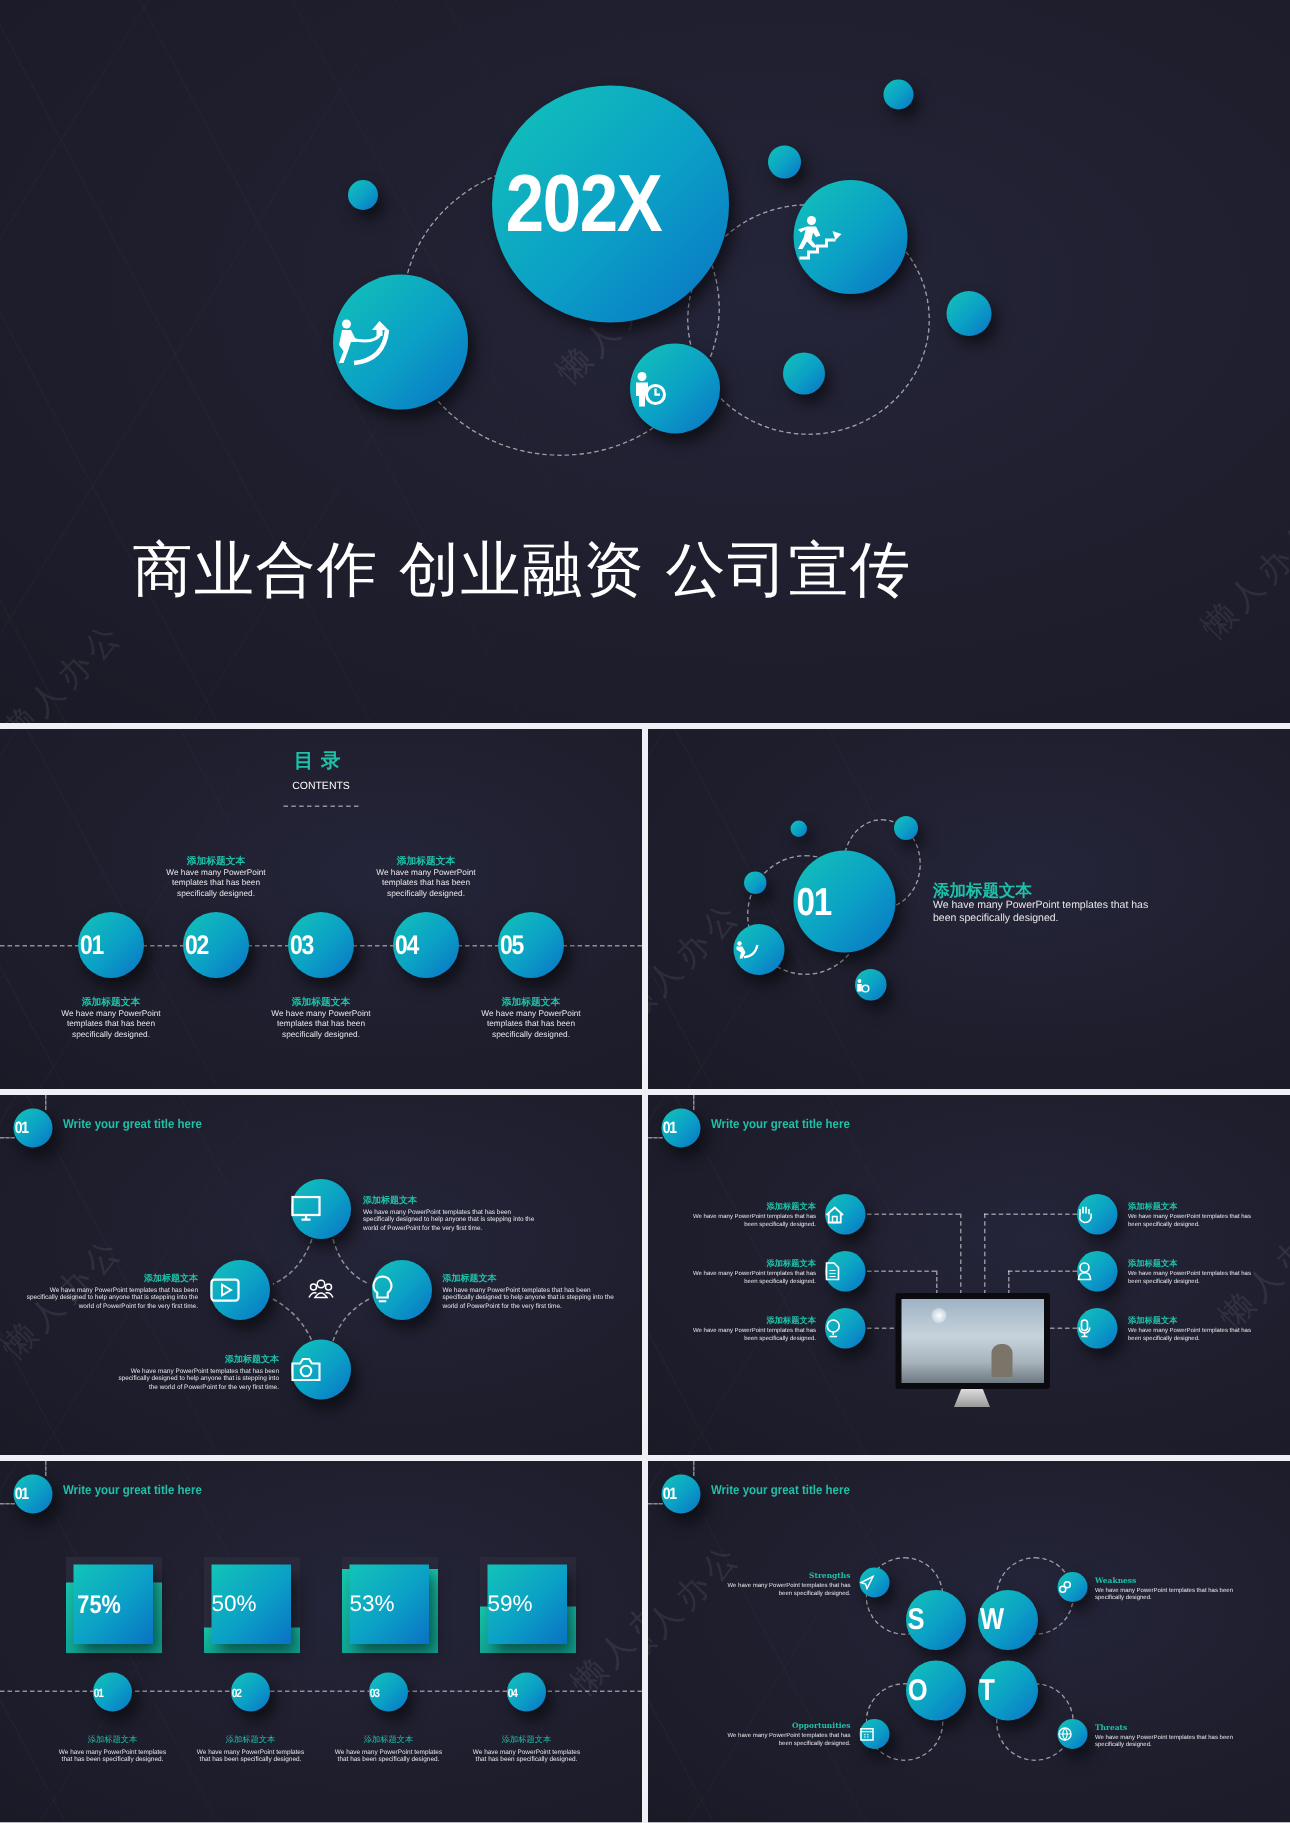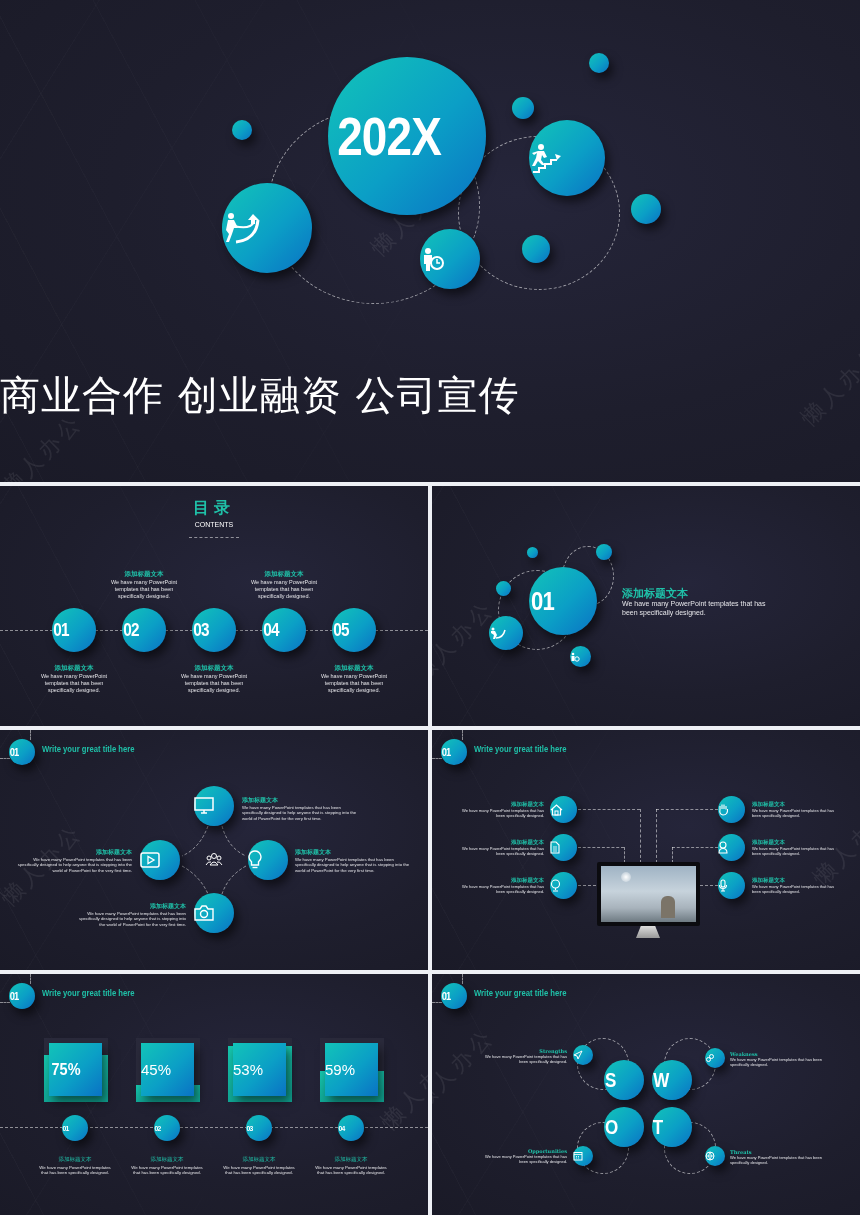--- a/index.html
+++ b/index.html
@@ -87,25 +87,25 @@
   </div>
   <div class="ball" style="left:420px;top:229px;width:60px;height:60px;">
     <svg class="ic" width="26" height="26" viewBox="0 0 26 26">
         <circle cx="8" cy="5" r="3" fill="#fff"></circle>
         <path d="M4 9h8v9h-2v7H6v-7H4z" fill="#fff"></path>
         <circle cx="17" cy="17" r="6" fill="none" stroke="#fff" stroke-width="2"></circle>
         <path d="M17 13v4h3" stroke="#fff" stroke-width="1.5" fill="none"></path>
       </svg>
   </div>
 
-  <div style="position:absolute;left:0;width:696px;top:352px;text-align:left;font-family:'DejaVu Sans',sans-serif;font-size:40px;letter-spacing:1px;color:#fff;margin-top:16px;">商业合作 创业融资 公司宣传</div>
+  <div style="position:absolute;left:0;width:696px;top:352px;text-align:center;font-family:'DejaVu Sans',sans-serif;font-size:40px;letter-spacing:1px;color:#fff;">商业合作 创业融资 公司宣传</div>
 </div>
 
 <div class="slide" style="left:0;top:486px;width:428px;height:240px;">
-  <div style="position:absolute;left:0;width:428px;top:12px;text-align:center;font-size:16px;font-weight:bold;color:#1fc0a8;letter-spacing:5px;font-family:'DejaVu Sans',sans-serif;">目录</div>
+  <div style="position:absolute;left:0;width:428px;top:12px;text-align:center;font-size:13px;font-weight:bold;color:#1fc0a8;letter-spacing:5px;font-family:'DejaVu Sans',sans-serif;">目录</div>
   <div style="position:absolute;left:0;width:428px;top:35px;text-align:center;font-size:7px;color:#fff;">CONTENTS</div>
   <div class="dash-h" style="left:189px;top:51px;width:50px;"></div>
   <div class="dash-h" style="left:0;top:144px;width:428px;"></div>
 
   <div>
     <div class="ball" style="left:52px;top:122px;width:44px;height:44px;">
         <span class="num" style="font-size:18px;">01</span>
       </div>
     <div style="position:absolute;left:34px;top:178px;width:80px;text-align:center;">
       <div class="ttl-cn" style="font-size:6.5px;">添加标题文本</div>
@@ -381,21 +381,21 @@
         </div>
         <div style="position:absolute;left:36px;top:182px;width:78px;text-align:center;">
           <div class="ttl-cn" style="font-size:5.5px;font-weight:normal;">添加标题文本</div>
           <div class="desc" style="font-size:4.3px;margin-top:2px;">We have many PowerPoint templates that has been specifically designed.</div>
         </div>
       </div>
       <div>
         <div style="position:absolute;left:136px;top:64px;width:64px;height:64px;background:#2a2a3b;"></div>
         <div style="position:absolute;left:136px;top:111px;width:64px;height:17px;background:linear-gradient(180deg,#16c7ae,#10a795);"></div>
         <div class="ball" style="left:141px;top:69px;width:53px;height:53px;border-radius:0;font-weight:normal;">
-          <span style="font-size:15px;">45%</span>
+          <span style="font-size:15px;">50%</span>
         </div>
         <div class="ball" style="left:154px;top:141px;width:26px;height:26px;">
           <span class="num" style="font-size:8px;">02</span>
         </div>
         <div style="position:absolute;left:128px;top:182px;width:78px;text-align:center;">
           <div class="ttl-cn" style="font-size:5.5px;font-weight:normal;">添加标题文本</div>
           <div class="desc" style="font-size:4.3px;margin-top:2px;">We have many PowerPoint templates that has been specifically designed.</div>
         </div>
       </div>
       <div>

